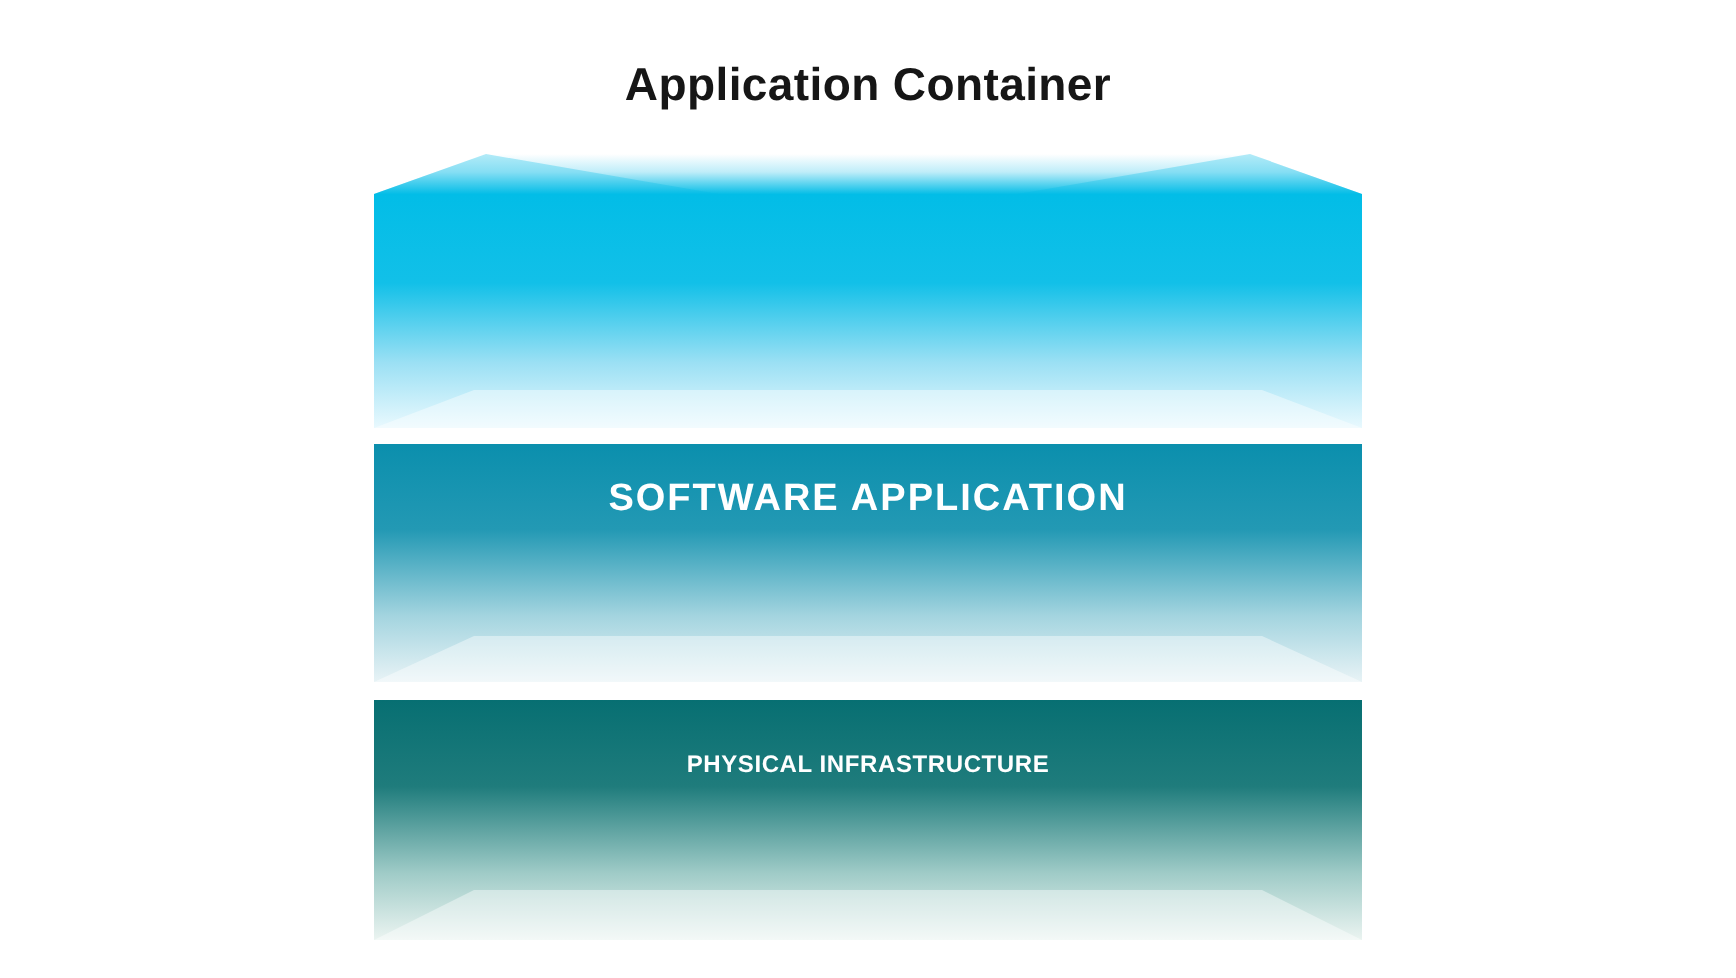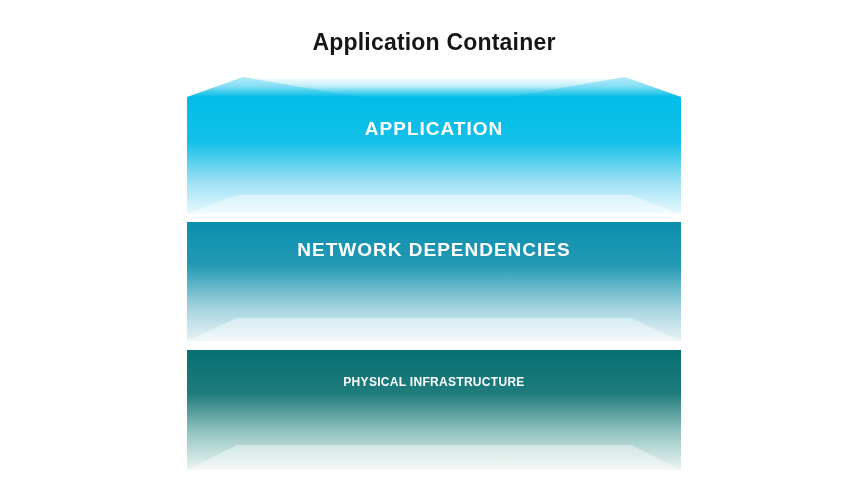--- a/index.html
+++ b/index.html
@@ -120,20 +120,19 @@
           <stop offset="36%" stop-color="#1F7C7C"></stop>
           <stop offset="72%" stop-color="#9FCBC7"></stop>
           <stop offset="100%" stop-color="#EBF4F1"></stop>
         </linearGradient>
       </defs>
       <rect x="0" y="0" width="494" height="120" fill="url(#faceGrad3)"></rect>
       <polygon points="50,95 444,95 494,120 0,120" fill="rgba(255,255,255,0.42)"></polygon>
     </svg>
   </div>
 
-  <div class="layer-label label-1">APPLICATION</div>
 
-  <div class="layer-label label-2">NETWORK DEPENDENCIES</div>
+  <div class="layer-label label-2">SOFTWARE APPLICATION</div>
 
   <div class="layer-label label-3">PHYSICAL INFRASTRUCTURE</div>
 
 
 </div>
 
 </body></html>

